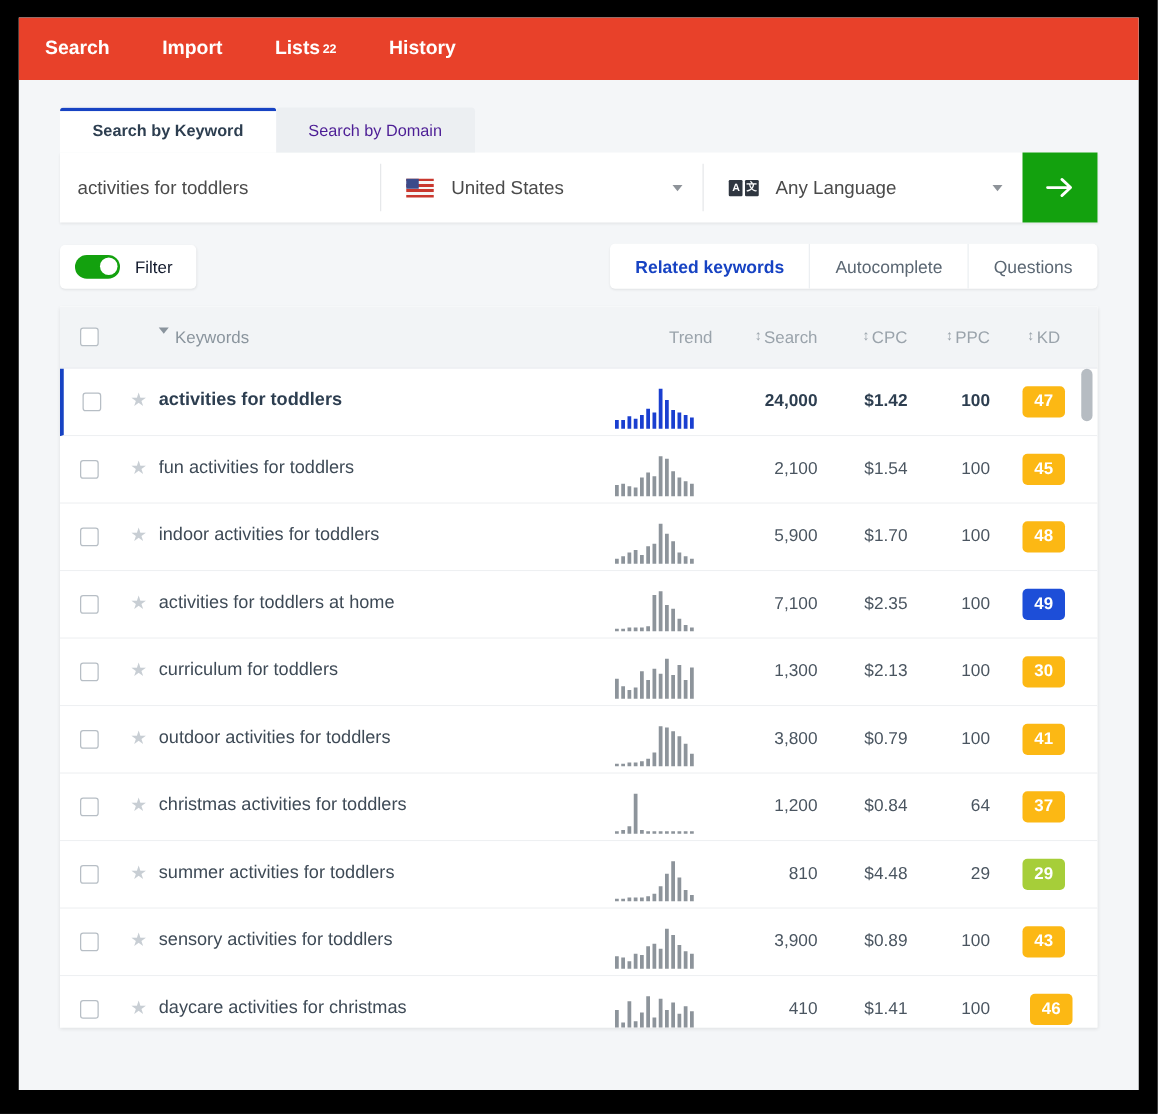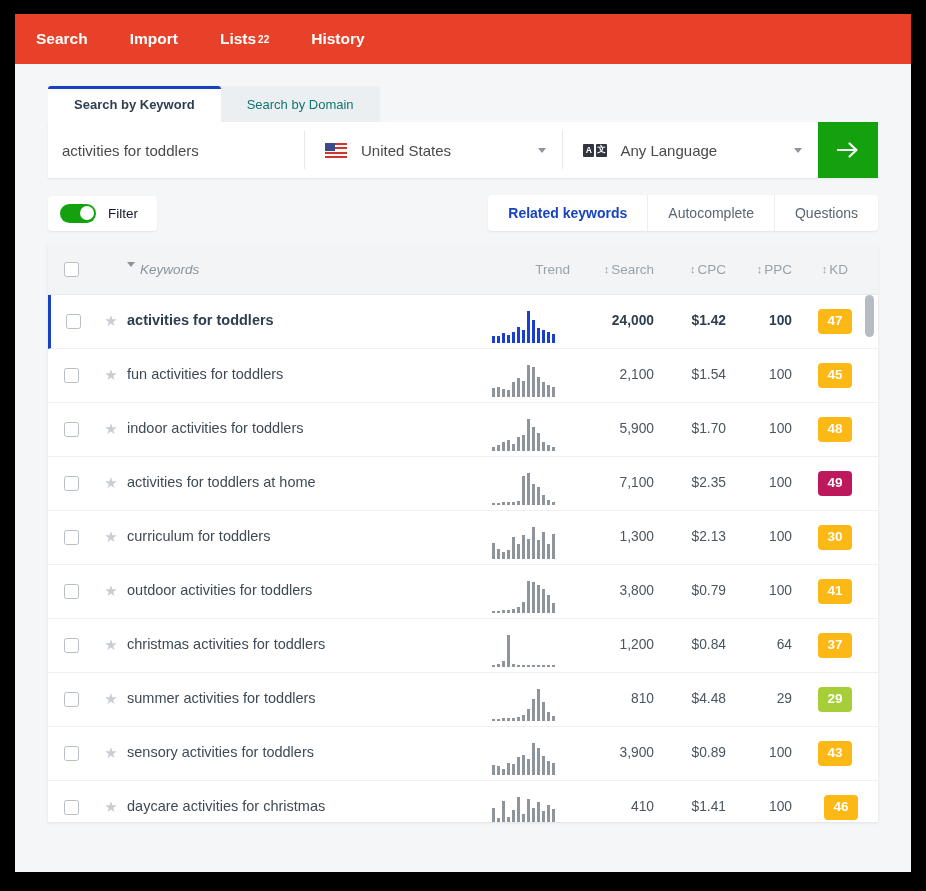--- a/index.html
+++ b/index.html
@@ -44,21 +44,21 @@
     padding: 0 21px; height: 100%;
     display: flex; align-items: center; cursor: pointer;
     position: relative; white-space: nowrap;
   }
   .nav-link sup { font-size: 10px; font-weight: bold; margin-left: 2px; vertical-align: super; }
 
   
   .panel { padding: 22px 33px 0 33px; }
   .tabs-row { display: flex; }
   .stab {
-    font-size: 13px; color: #0f766e;
+    font-size: 13px; color: #4c1d95;
     padding: 11px 26px 10px 26px;
     background: #eceff2; border-radius: 3px 3px 0 0;
     cursor: pointer; white-space: nowrap;
   }
   .stab.active {
     background: #ffffff; color: #2d3e50; font-weight: bold;
     border-top: 3px solid #1743c3;
     padding-top: 8px;
     box-shadow: 0 -1px 0 rgba(0,0,0,.02);
   }
@@ -167,21 +167,21 @@
   .c-check { width: 47px; display: flex; justify-content: center; padding-top: 19px; flex: none; }
   .thead .c-check { padding-top: 0; align-items: center; }
   .row.selected .c-check { width: 44px; }
   .cbox {
     width: 15px; height: 15px; border: 1.4px solid #b7bec5;
     border-radius: 2.5px; background: #fff; cursor: pointer;
   }
   .c-star { width: 32px; display: flex; justify-content: center; padding-top: 18px; flex: none; }
   .star { color: #c8ced4; font-size: 15px; line-height: 1; cursor: pointer; }
   .c-kw { flex: 1; font-size: 14.5px; color: #3e4a56; padding-top: 17px; }
-  .thead .c-kw { padding-top: 0; display: flex; align-items: flex-start; gap: 5px; font-size: 13.5px; color: #8a949d; font-style: italic; }
+  .thead .c-kw { padding-top: 0; display: flex; align-items: flex-start; gap: 5px; font-size: 13.5px; color: #8a949d; }
   .sortcaret { width: 0; height: 0; border-left: 4px solid transparent; border-right: 4px solid transparent; border-top: 5px solid #8a949d; }
   .c-trend { width: 92px; flex: none; position: relative; }
   .thead .c-trend { font-size: 13.5px; color: #9aa3ab; display: flex; align-items: center; justify-content: flex-end; padding-right: 6px; }
   .spark { position: absolute; left: 8px; top: 14px; display: flex; align-items: flex-end; gap: 2px; height: 34px; }
   .spark i { width: 3px; background: #8d949b; display: block; }
   .row.selected .spark i { background: #1a3fd0; }
   .c-num { width: 78px; text-align: right; font-size: 13.8px; color: #4a5560; padding-top: 18px; flex: none; }
   .c-num.cpc { width: 72px; }
   .c-num.ppc { width: 66px; }
   .thead .c-num { padding-top: 0; font-size: 13.5px; color: #9aa3ab; display: flex; align-items: center; justify-content: flex-end; gap: 2px; }
@@ -433,21 +433,21 @@
                 <i style="height:18px"></i>
                 <i style="height:10px"></i>
                 <i style="height:5px"></i>
                 <i style="height:3px"></i>
               </span>
             </div>
             <div class="c-num">7,100</div>
             <div class="c-num cpc">$2.35</div>
             <div class="c-num ppc">100</div>
             <div class="c-kd">
-              <span class="kd-badge" style="background: #be185d;">49</span>
+              <span class="kd-badge" style="background: #1d4ed8;">49</span>
             </div>
           </div>
           <div class="row">
             <div class="c-check">
               <span class="cbox"></span>
             </div>
             <div class="c-star">
               <span class="star">★</span>
             </div>
             <div class="c-kw">curriculum for toddlers</div>

